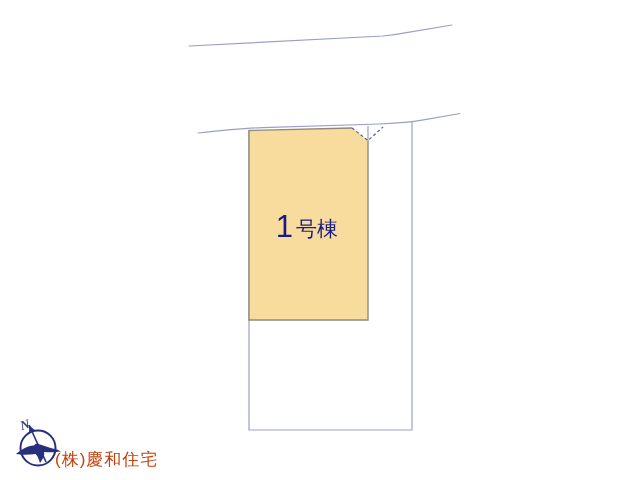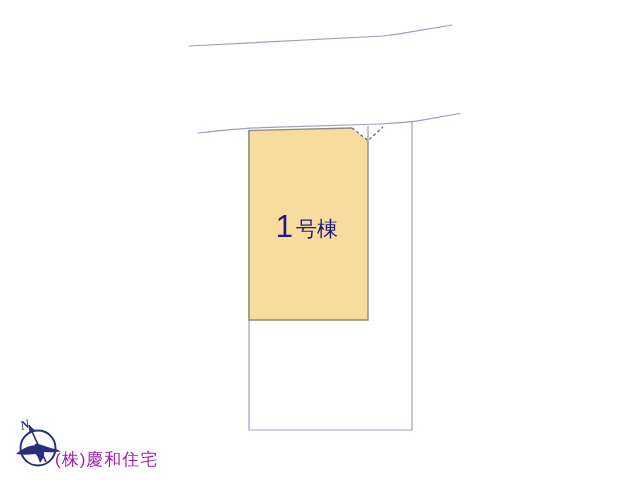--- a/index.html
+++ b/index.html
@@ -57,15 +57,15 @@
     <line x1="34" y1="48" x2="17" y2="11" stroke-width="1.6" stroke="#28307E"></line>
     <polygon points="17,11 22.6,16.1 17.2,18.7" fill="#28307E"></polygon>
 
     <path d="M4,40 C10,35 17,31 22,31.5 L24,29.5 C30,31 38,34 45,35.5 L49,37.5
              C42,38.5 36,38.5 32,38 C33,41 31,45 28,49 C26.5,44 25,41 23.5,40
              C17,41 9,41 4,40 Z" fill="#28307E"></path>
 
     <text class="north-letter" x="13" y="15" text-anchor="middle" transform="rotate(-18 13 11)" fill="#28307E">N</text>
   </svg>
 
-  <div id="watermark" style="color: #a21caf;">(株)慶和住宅</div>
+  <div id="watermark" style="color: #c2410c;">(株)慶和住宅</div>
 
 </div>
 
 </body></html>

